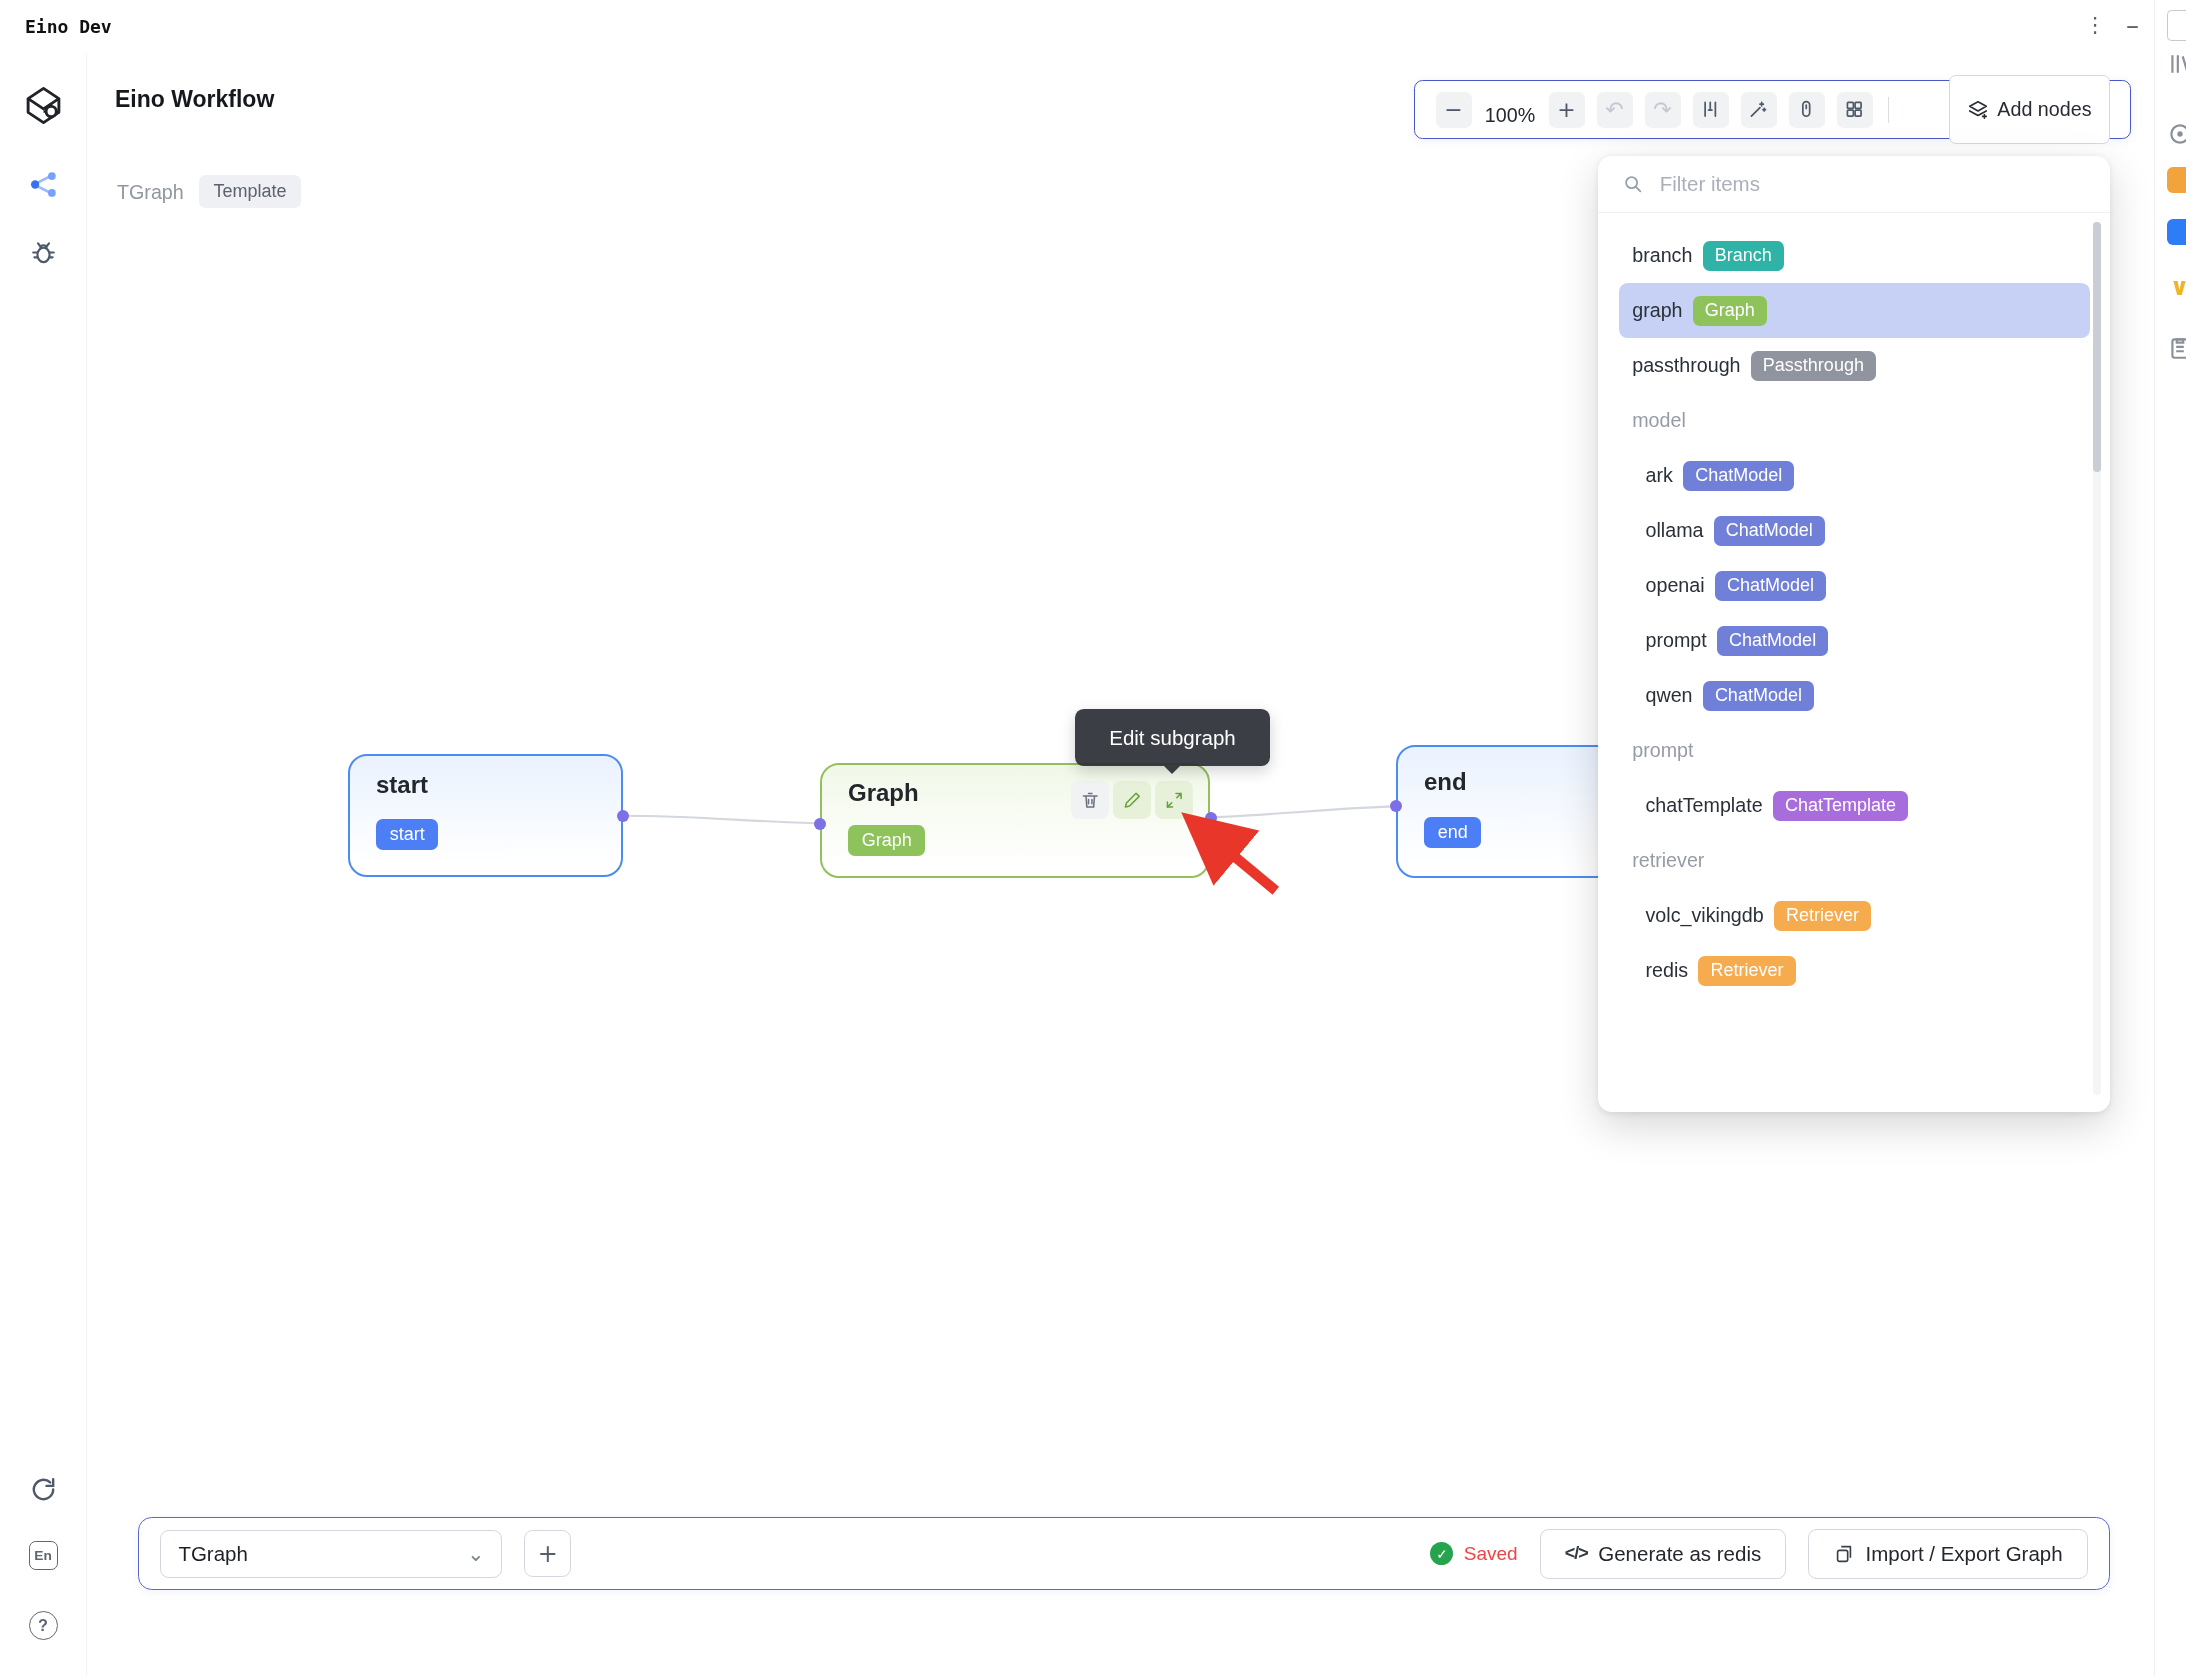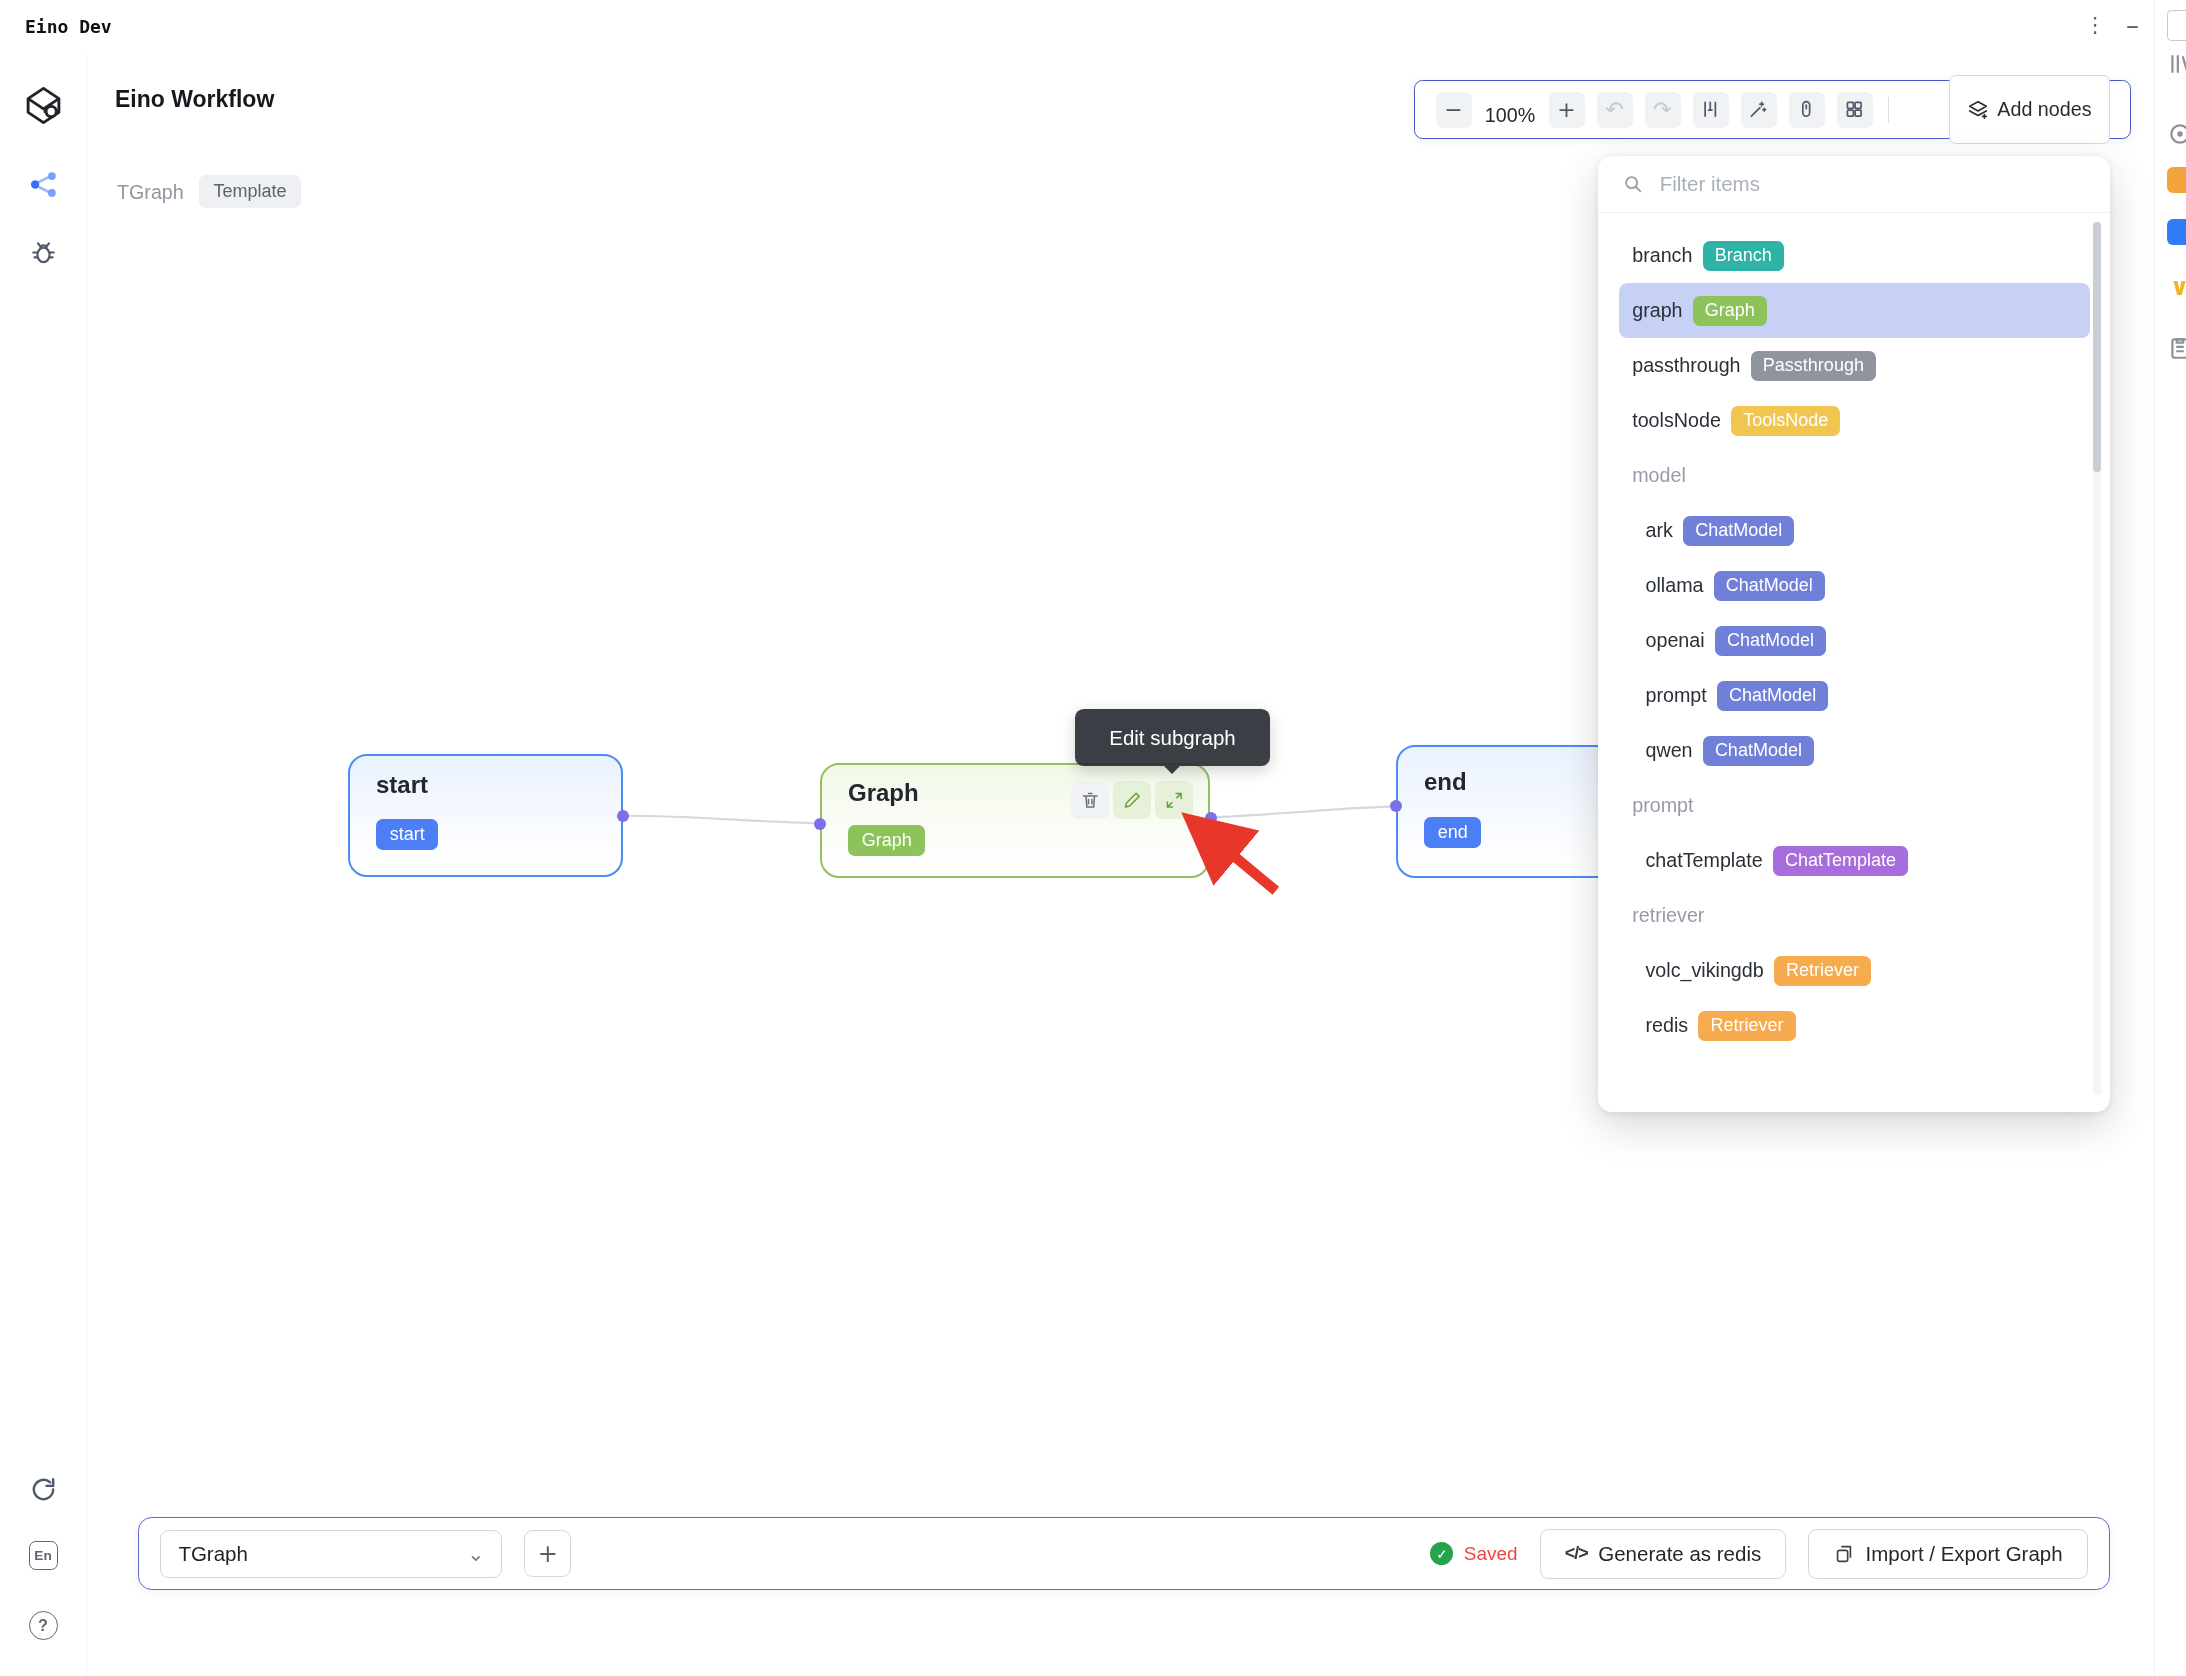--- a/index.html
+++ b/index.html
@@ -224,24 +224,20 @@
         <span class="badge b-teal">Branch</span>
       </div>
       <div class="row item sel">
         <span class="row-name">graph</span>
         <span class="badge b-green">Graph</span>
       </div>
       <div class="row item">
         <span class="row-name">passthrough</span>
         <span class="badge b-gray">Passthrough</span>
       </div>
-      <div class="row item">
-        <span class="row-name">toolsNode</span>
-        <span class="badge b-yellow">ToolsNode</span>
-      </div>
 
       <div class="row section">
         <span>model</span>
       </div>
       <div class="row item grp">
         <span class="row-name">ark</span>
         <span class="badge b-indigo">ChatModel</span>
       </div>
       <div class="row item grp">
         <span class="row-name">ollama</span>

